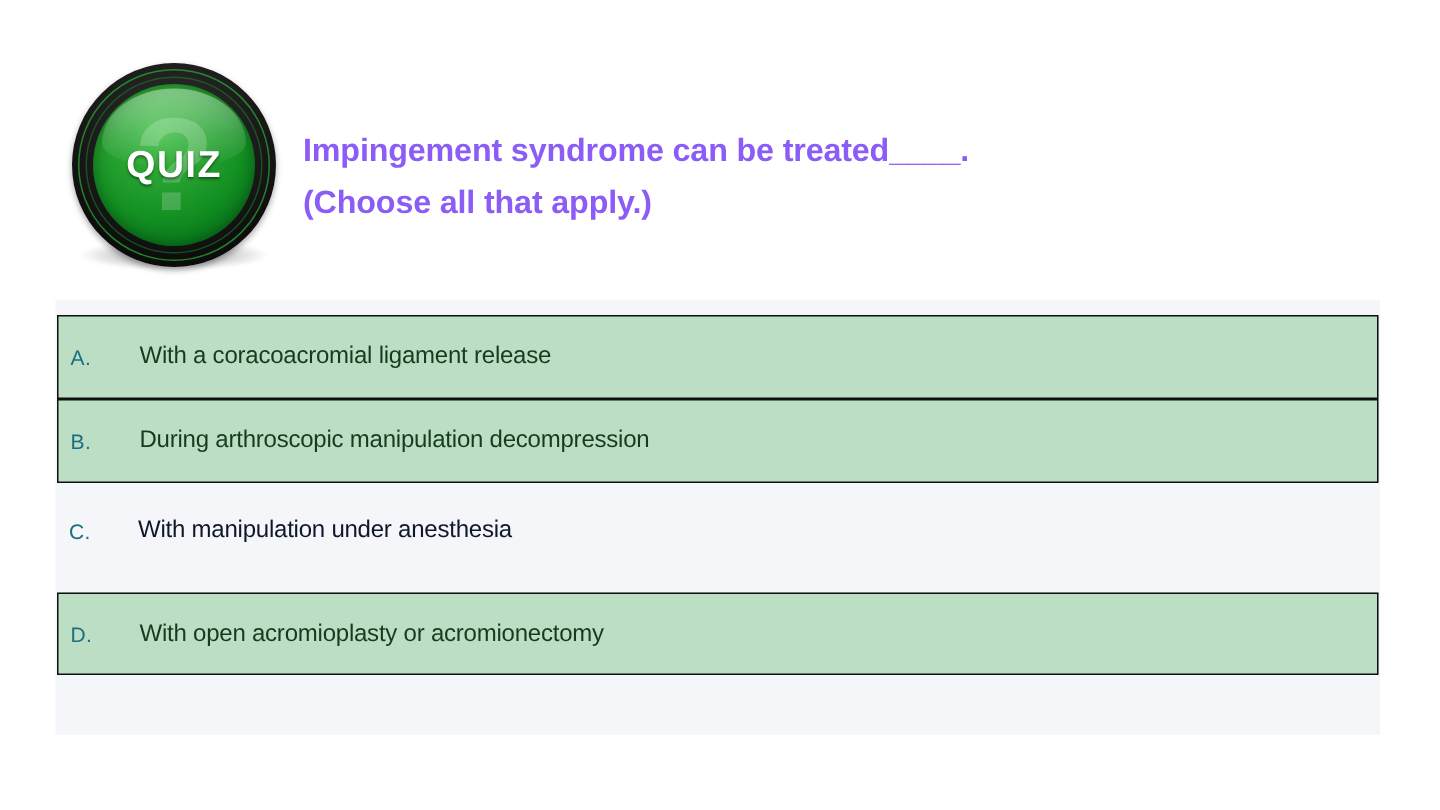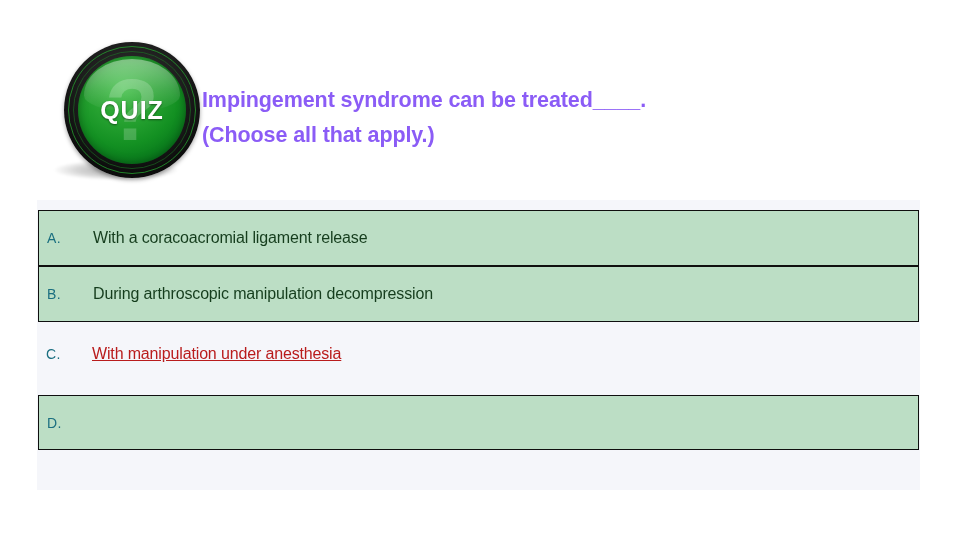--- a/index.html
+++ b/index.html
@@ -37,21 +37,21 @@
     left: 14px;
     top: 122px;
     width: 124px;
     height: 20px;
     border-radius: 50%;
     background: radial-gradient(ellipse at center, rgba(0,0,0,0.34) 0%, rgba(0,0,0,0.16) 45%, rgba(0,0,0,0) 72%);
     filter: blur(1px);
   }
   .badge-outer {
     position: absolute;
-    left: 24px;
+    left: 8px;
     top: 4px;
     width: 136px;
     height: 136px;
     border-radius: 50%;
     background:
       radial-gradient(circle at 50% 38%, #3a3a3a 0%, #1d1d1d 48%, #0d0d0d 72%, #070707 100%);
     box-shadow: 0 2px 4px rgba(0,0,0,0.35);
     overflow: hidden;
   }
   .badge-ring-glow {
@@ -178,21 +178,21 @@
     letter-spacing: 0.3px;
   }
   .answer-text {
     flex: 1 1 auto;
     font-family: "Liberation Sans", sans-serif;
     font-size: 16px;
     letter-spacing: -0.15px;
     white-space: nowrap;
   }
   .answer-row.highlight .answer-text { color: #153d1d; }
-  .answer-row.plain .answer-text { color: #b91c1c; text-decoration: underline; }
+  .answer-row.plain .answer-text { color: #0f172a; }
 </style>
 </head>
 <body>
 
 <div class="slide">
 
   <div class="quiz-badge">
     <div class="badge-shadow"></div>
     <div class="badge-outer">
       <div class="badge-ring-glow"></div>
@@ -222,16 +222,17 @@
       <span class="answer-text">During arthroscopic manipulation decompression</span>
     </div>
 
     <div class="answer-row plain row-c">
       <span class="answer-letter">C.</span>
       <span class="answer-text">With manipulation under anesthesia</span>
     </div>
 
     <div class="answer-row highlight row-d">
       <span class="answer-letter">D.</span>
+      <span class="answer-text">With open acromioplasty or acromionectomy</span>
     </div>
 
   </div>
 </div>
 
 </body></html>

